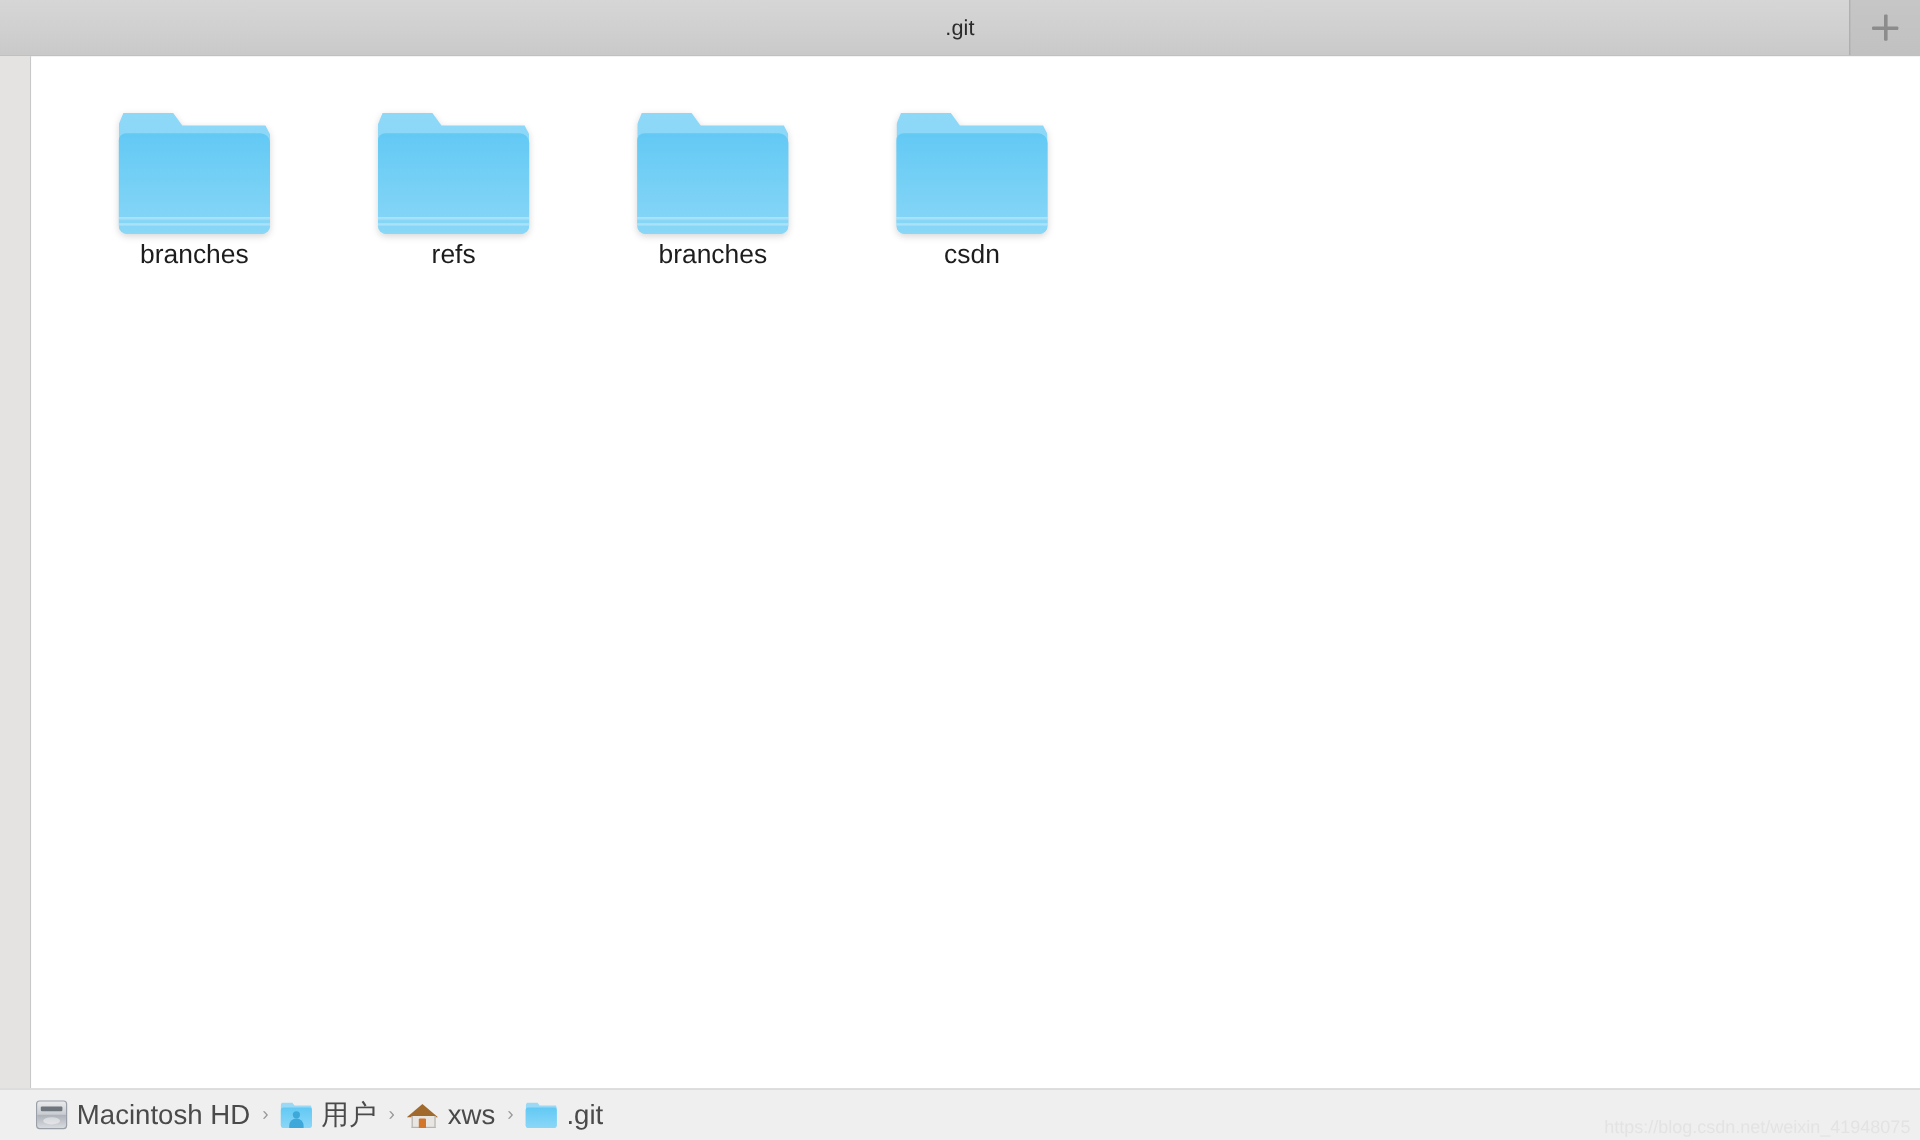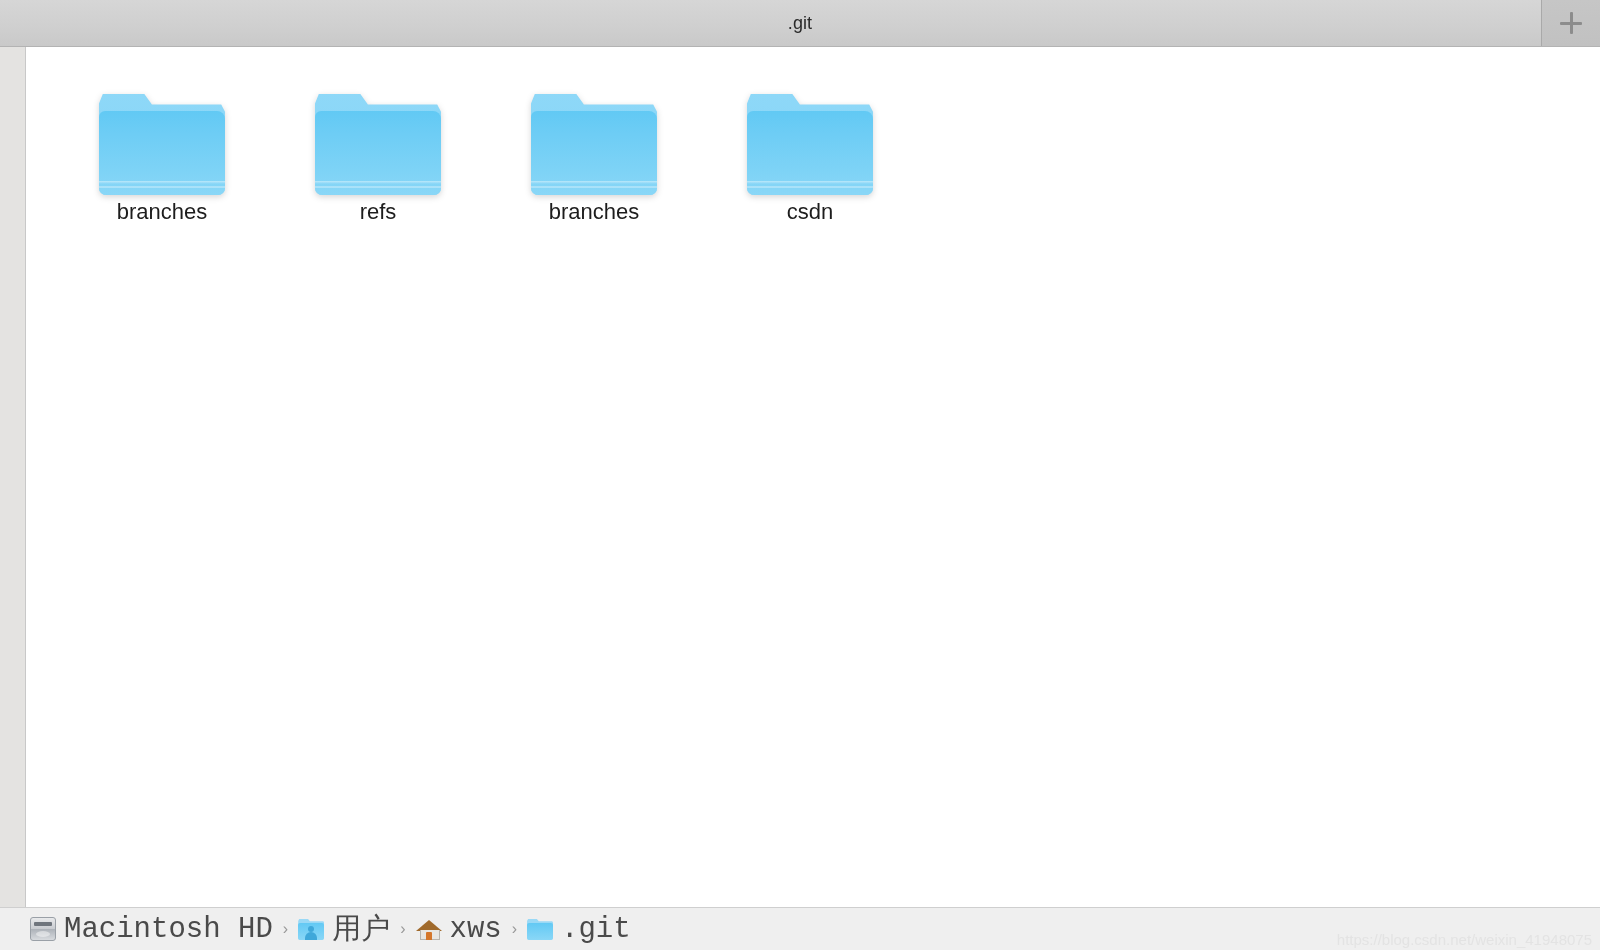--- a/index.html
+++ b/index.html
@@ -209,24 +209,23 @@
     overflow: hidden;
   }
   .crumb {
     display: flex;
     align-items: center;
     gap: 8px;
     cursor: default;
     user-select: none;
   }
   .crumb-label {
-    font-size: 29px;
+    font-size: 23px;
     color: #4a4a4a;
     white-space: nowrap;
-    font-family: Liberation Mono, monospace;
   }
   .crumb-sep {
     margin: 0 10px;
     font-size: 16px;
     color: #999999;
     user-select: none;
   }
   .watermark {
     position: absolute;
     right: 8px;

